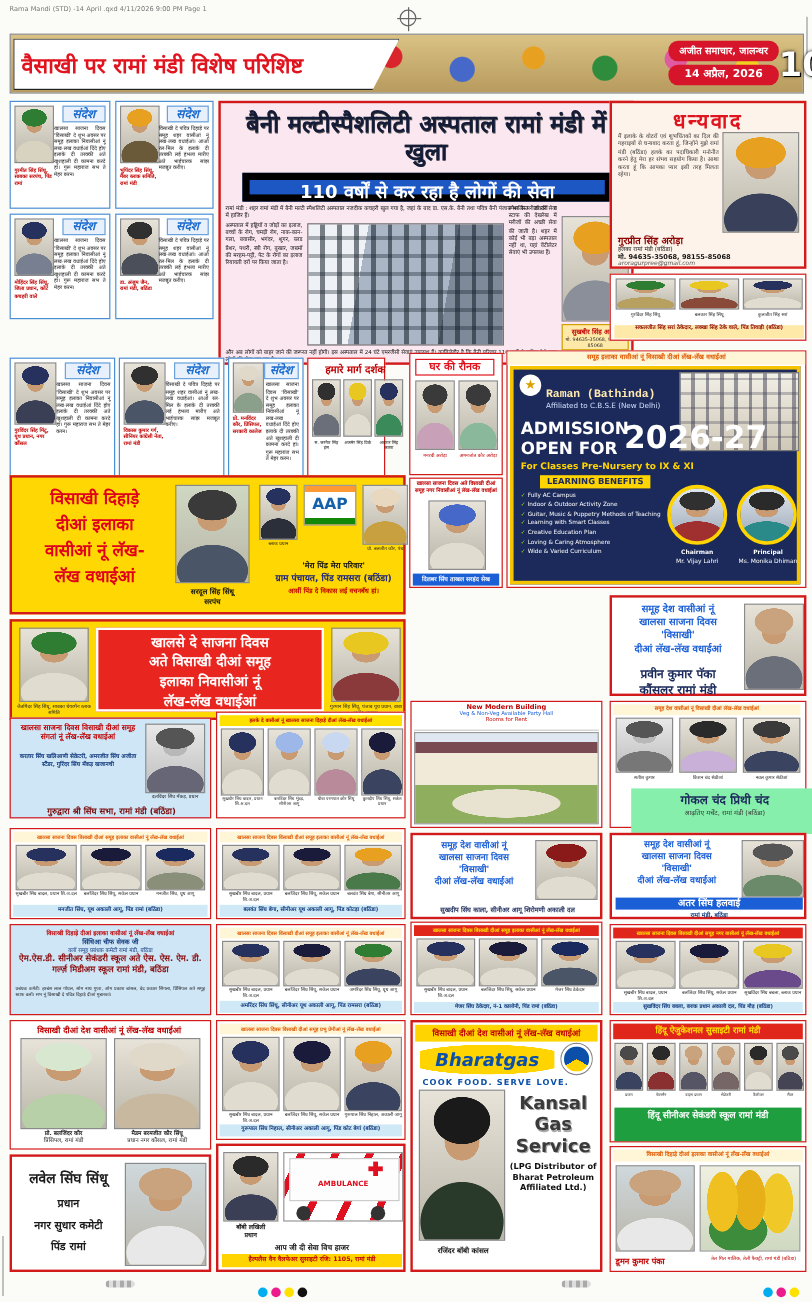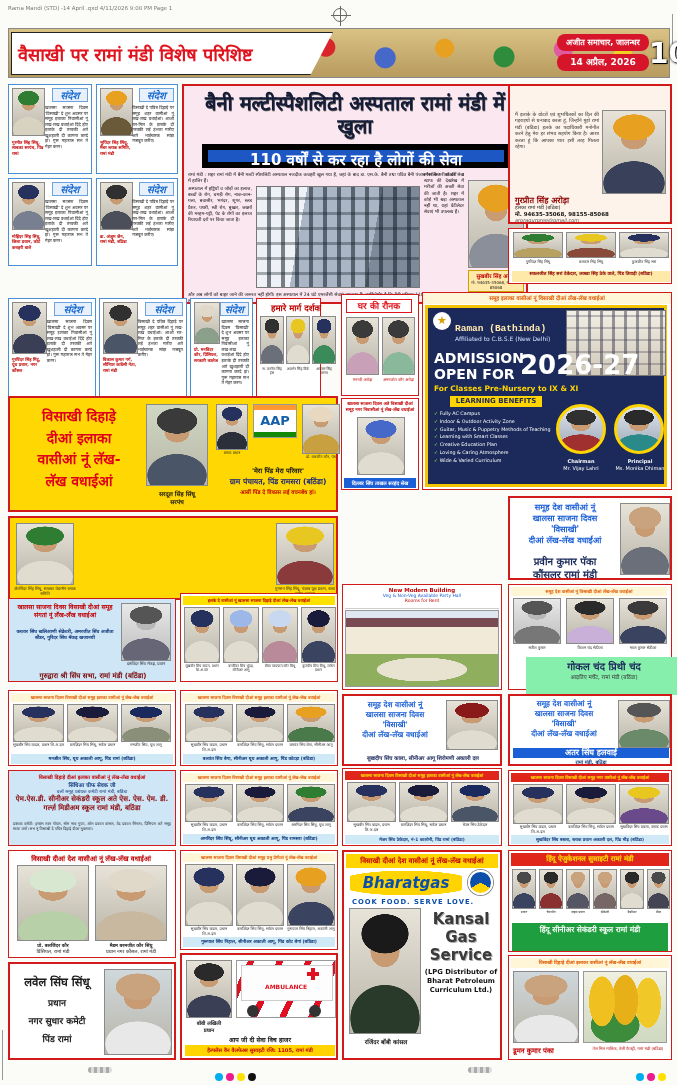--- a/index.html
+++ b/index.html
@@ -131,20 +131,21 @@
   <div class="ab j" style="left:240px;top:86px;width:40px;height:118px;font-size:4.6px;line-height:1.35">स्पैशलिस्ट डाक्टरों व स्टाफ की देखरेख में मरीजों की अच्छी सेवा की जाती है। शहर में कोई भी बड़ा अस्पताल नहीं था, यहां वेंटीलेटर सेवाएं भी उपलब्ध हैं।</div>
   <div class="p" style="left:284px;top:94px;width:56px;height:88px;--t:#e8a020;--s:#8a8f9a"></div>
   <div class="ab c" style="left:284px;top:184px;width:56px;background:#ffe9a8;border:1px solid #d0a000;padding:1px">
     <div class="b" style="font-size:5.5px;color:#c00000">सुखबीर सिंह अरोड़ा</div>
     <div style="font-size:4px;color:#222">मो. 94635-35068, 98155-85068</div>
   </div>
   <div class="ab j" style="left:4px;top:206px;width:276px;font-size:4.6px;line-height:1.3">और अब लोगों को बाहर जाने की जरूरत नहीं होगी। इस अस्पताल में 24 घंटे एमरजैंसी सेवाएं उपलब्ध हैं। काबिलेगौर है कि बैनी परिवार 110 वर्षों से हकीम पेशे द्वारा लोगों की सेवा कर रहा है।</div>
 </div>
 
 <div class="bx" style="left:508px;top:84px;width:164px;height:140px;background:#fdf3ea;border-width:2px">
+  <div class="ab b c" style="left:4px;top:3px;width:152px;font-size:17px;color:#e0141e;letter-spacing:2px">धन्यवाद</div>
   <div class="p" style="left:92px;top:24px;width:64px;height:84px;--t:#e8a020;--s:#39415a"></div>
   <div class="ab j" style="left:5px;top:26px;width:84px;height:80px;font-size:4.8px;line-height:1.35;color:#333">मैं इलाके के वोटरों एवं शुभचिंतकों का दिल की गहराइयों से धन्यवाद करता हूं, जिन्होंने मुझे रामां मंडी (बठिंडा) हलके का पदाधिकारी मनोनीत करने हेतु मेरा हर संभव सहयोग किया है। आशा करता हूं कि आपका प्यार इसी तरह मिलता रहेगा।</div>
   <div class="ab b" style="left:5px;top:108px;width:120px;font-size:8px;color:#8b0000">गुरप्रीत सिंह अरोड़ा</div>
   <div class="ab" style="left:5px;top:118px;width:120px;font-size:5px;color:#222">हलका रामां मंडी (बठिंडा)</div>
   <div class="ab b" style="left:5px;top:124px;width:140px;font-size:5.5px;color:#111">मो. 94635-35068, 98155-85068</div>
   <div class="ab" style="left:5px;top:131px;width:140px;font-size:5px;font-style:italic;color:#555">aroragurpree@gmail.com</div>
 </div>
 
 <div class="bx" style="left:508px;top:228px;width:164px;height:56px">
   <div class="p" style="left:4px;top:3px;width:50px;height:26px;--t:#2f7d32;--s:#b8a060"></div>
@@ -249,20 +250,24 @@
   <div class="p" style="left:292px;top:6px;width:38px;height:50px;--t:#e8d8c0;--s:#c8a040"></div>
   <div class="cap" style="left:290px;top:57px;width:42px">प्रो. बलजीत कौर, पंच</div>
   <div class="ab b c" style="left:206px;top:68px;width:124px;font-size:6.5px;color:#111">'मेरा पिंड मेरा परिवार'</div>
   <div class="ab b c" style="left:204px;top:78px;width:128px;font-size:7.5px;color:#1a237e">ग्राम पंचायत, पिंड रामसरा (बठिंडा)</div>
   <div class="ab c" style="left:204px;top:90px;width:128px;font-size:5.5px;color:#c00000;font-weight:bold">आसीं पिंड दे विकास लई वचनबॅध हां।</div>
 </div>
 
 <div class="ab" style="left:8px;top:516px;width:330px;height:84px;background:#ffd803;border:2px solid #d21a1a">
   <div class="p" style="left:6px;top:5px;width:58px;height:62px;--t:#2f7d32;--s:#e0ddd0"></div>
   <div class="cap" style="left:4px;top:69px;width:62px;font-size:4px">जैतमिंदर सिंह सिंधू, साबका चेयरमैन ब्लाक समिति</div>
+  <div class="ab b pre c" style="left:70px;top:5px;width:190px;height:70px;background:#e8251f;border:2px solid #fff;color:#fff;font-size:11.5px;line-height:1.42;padding-top:2px">खालसे दे साजना दिवस
+अते विसाखी दीआं समूह
+इलाका निवासीआं नूं
+लॅख-लॅख वधाईआं</div>
   <div class="p" style="left:266px;top:5px;width:58px;height:62px;--t:#e8c820;--s:#8a3a3a"></div>
   <div class="cap" style="left:264px;top:69px;width:62px;font-size:4px">गुरमान सिंह सिंधू, पंजाब यूथ प्रधान, बाबा फरीद अखाड़ा</div>
 </div>
 
 <div class="bx" style="left:508px;top:496px;width:164px;height:84px;border-width:2px">
   <div class="ab pre greet" style="left:4px;top:4px;width:102px;font-size:8.2px">समूह देश वासीआं नूं
 खालसा साजना दिवस
 'विसाखी'
 दीआं लॅख-लॅख वधाईआं</div>
   <div class="ab b c" style="left:2px;top:56px;width:106px;font-size:10px;color:#1b2a5a">प्रवीन कुमार पॅका</div>
@@ -446,21 +451,21 @@
   <div class="ab b c" style="left:2px;top:2px;width:152px;height:14px;background:#ffd400;color:#c00000;font-size:7px;line-height:14px">विसाखी दीआं देश वासीआं नूं लॅख-लॅख वधाईआं</div>
   <div class="bgas" style="left:6px;top:18px;width:112px;height:26px;font-size:15px;line-height:26px">Bharatgas</div>
   <div class="bpc" style="left:124px;top:18px;width:25px;height:25px"></div>
   <div class="ab b" style="left:8px;top:46px;width:140px;font-size:6.8px;color:#0b4faa;letter-spacing:1px">COOK FOOD. SERVE LOVE.</div>
   <div class="p" style="left:5px;top:56px;width:72px;height:126px;--t:#1a1a1a;--s:#2a3a2a"></div>
   <div class="ab b c" style="left:3px;top:186px;width:78px;font-size:6px;color:#111">रजिंदर बॉबी कांसल</div>
   <div class="ab c" style="left:80px;top:58px;width:74px">
     <div class="b" style="font-size:15px;color:#3a3a3a;text-shadow:1px 1px 0 #aaa">Kansal</div>
     <div class="b" style="font-size:15px;color:#3a3a3a;text-shadow:1px 1px 0 #aaa">Gas</div>
     <div class="b" style="font-size:15px;color:#3a3a3a;text-shadow:1px 1px 0 #aaa">Service</div>
-    <div class="b" style="font-size:6.8px;color:#111;line-height:1.35;margin-top:4px">(LPG Distributor of Bharat Petroleum Curriculum Ltd.)</div>
+    <div class="b" style="font-size:6.8px;color:#111;line-height:1.35;margin-top:4px">(LPG Distributor of Bharat Petroleum Affiliated Ltd.)</div>
   </div>
 </div>
 
 <div class="bx" style="left:508px;top:850px;width:164px;height:102px">
   <div class="hred" style="position:absolute;left:2px;top:2px;width:158px;height:13px;font-size:7px;line-height:13px">हिंदू ऐजुकेशनल सुसाइटी रामां मंडी</div>
   <div class="p" style="left:3px;top:18px;width:24px;height:40px;--t:#4a4a4a;--s:#3a4360"></div>
   <div class="p" style="left:30px;top:18px;width:24px;height:40px;--t:#2a2a2a;--s:#8a3030"></div>
   <div class="p" style="left:57px;top:18px;width:24px;height:40px;--t:#c9a27e;--s:#556"></div>
   <div class="p" style="left:84px;top:18px;width:24px;height:40px;--t:#c9a27e;--s:#766"></div>
   <div class="p" style="left:111px;top:18px;width:24px;height:40px;--t:#2a2a2a;--s:#e0ddd0"></div>

